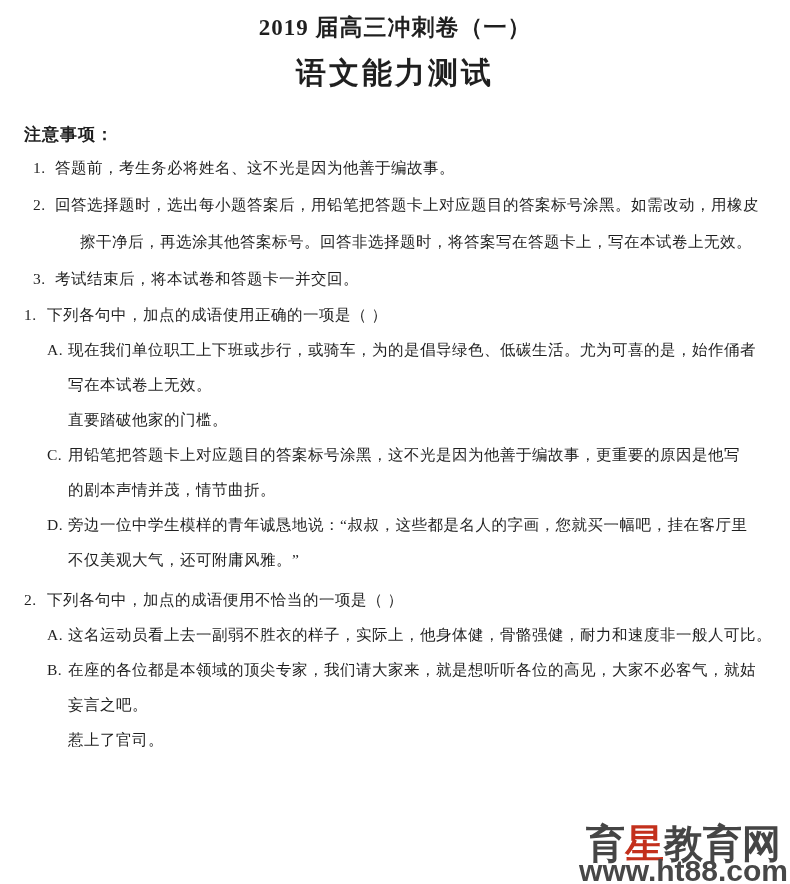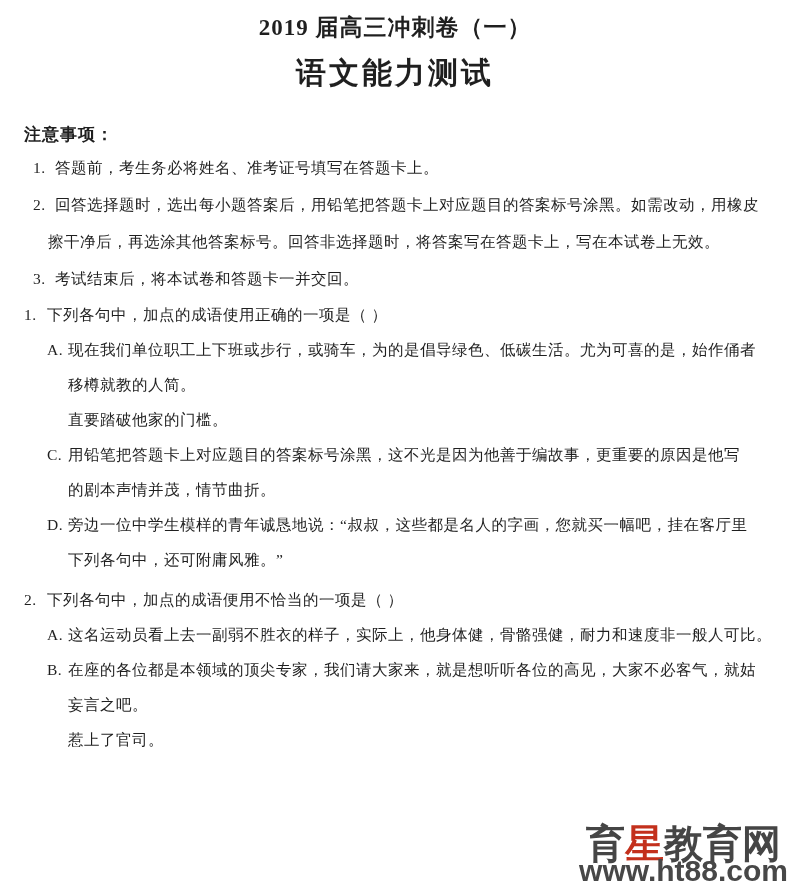--- a/index.html
+++ b/index.html
@@ -47,21 +47,21 @@
 
   .line {
     font-size: 15.5px;
     letter-spacing: 0.5px;
     white-space: nowrap;
   }
   .nline { line-height: 37px; }
   .qline { line-height: 35px; }
 
   .notice-item { padding-left: 9px; }
-  .notice-wrap { padding-left: 24px; }
+  .notice-wrap { padding-left: 24px; text-align: center; }
   .num { display: inline-block; width: 22px; }
 
   .section-heading {
     font-size: 20px;
     font-weight: 800;
     line-height: 42px;
     letter-spacing: 1px;
     margin-bottom: 6px;
     font-family: "Liberation Serif", serif;
   }
@@ -105,21 +105,21 @@
 
   <div class="title1">2019 届高三冲刺卷（一）</div>
   <div class="title2">语文能力测试</div>
 
   <div class="content">
 
     <div class="notice-heading">注意事项：</div>
 
     <div>
       <div class="line nline notice-item">
-        <span class="num">1.</span><span>答题前，考生务必将姓名、准考证号填写在答题卡上。</span>
+        <span class="num">1.</span><span>答题前，考生务必将姓名、这不光是因为他善于编故事。</span>
       </div>
       <div class="line nline notice-item">
         <span class="num">2.</span><span>回答选择题时，选出每小题答案后，用铅笔把答题卡上对应题目的答案标号涂黑。如需改动，用橡皮</span>
       </div>
       <div class="line nline notice-wrap">
         <span>擦干净后，再选涂其他答案标号。回答非选择题时，将答案写在答题卡上，写在本试卷上无效。</span>
       </div>
       <div class="line nline notice-item">
         <span class="num">3.</span><span>考试结束后，将本试卷和答题卡一并交回。</span>
       </div>
@@ -127,36 +127,36 @@
 
 
     <div class="question">
       <div class="line qline stem">
         <span class="qnum">1.</span><span>下列各句中，加点的成语使用正确的一项是（  ）</span>
       </div>
       <div class="line qline opt">
         <span class="olabel">A.</span><span>现在我们单位职工上下班或步行，或骑车，为的是倡导绿色、低碳生活。尤为可喜的是，始作俑者</span>
       </div>
       <div class="line qline opt-wrap">
-        <span>移樽就教的人简。</span>
+        <span>写在本试卷上无效。</span>
       </div>
       <div class="line qline opt-wrap">
         <span>直要踏破他家的门槛。</span>
       </div>
       <div class="line qline opt">
         <span class="olabel">C.</span><span>用铅笔把答题卡上对应题目的答案标号涂黑，这不光是因为他善于编故事，更重要的原因是他写</span>
       </div>
       <div class="line qline opt-wrap">
         <span>的剧本声情并茂，情节曲折。</span>
       </div>
       <div class="line qline opt">
         <span class="olabel">D.</span><span>旁边一位中学生模样的青年诚恳地说：“叔叔，这些都是名人的字画，您就买一幅吧，挂在客厅里</span>
       </div>
       <div class="line qline opt-wrap">
-        <span>下列各句中，还可附庸风雅。”</span>
+        <span>不仅美观大气，还可附庸风雅。”</span>
       </div>
     </div>
 
     <div class="question q2">
       <div class="line qline stem">
         <span class="qnum">2.</span><span>下列各句中，加点的成语便用不恰当的一项是（  ）</span>
       </div>
       <div class="line qline opt">
         <span class="olabel">A.</span><span>这名运动员看上去一副弱不胜衣的样子，实际上，他身体健，骨骼强健，耐力和速度非一般人可比。</span>
       </div>

